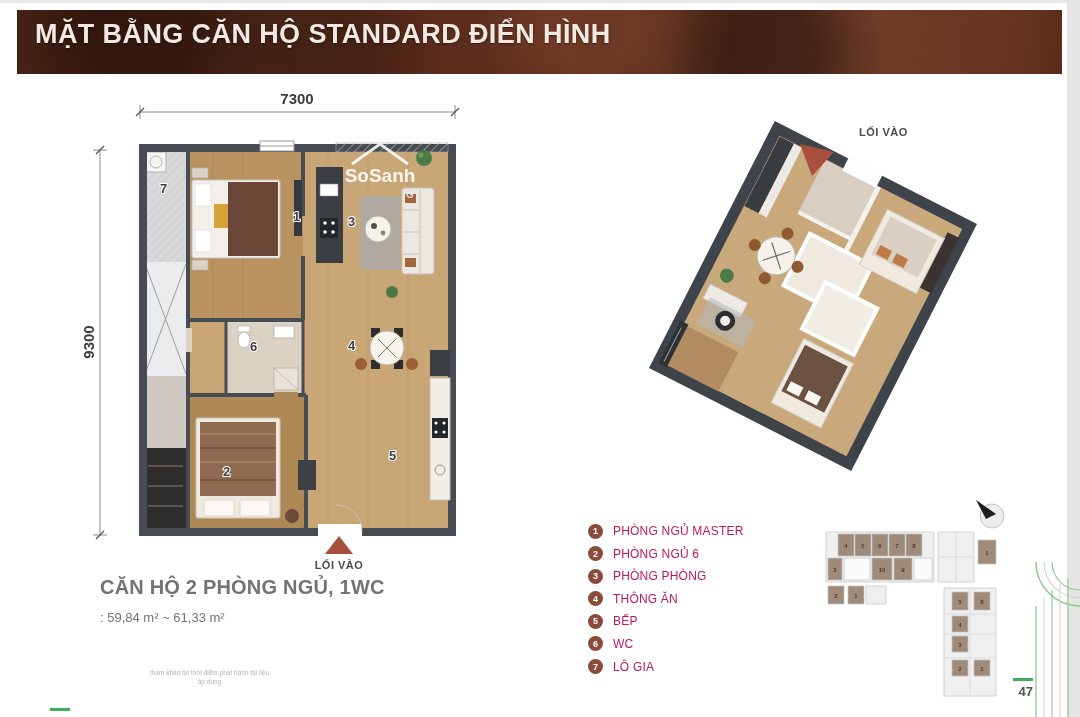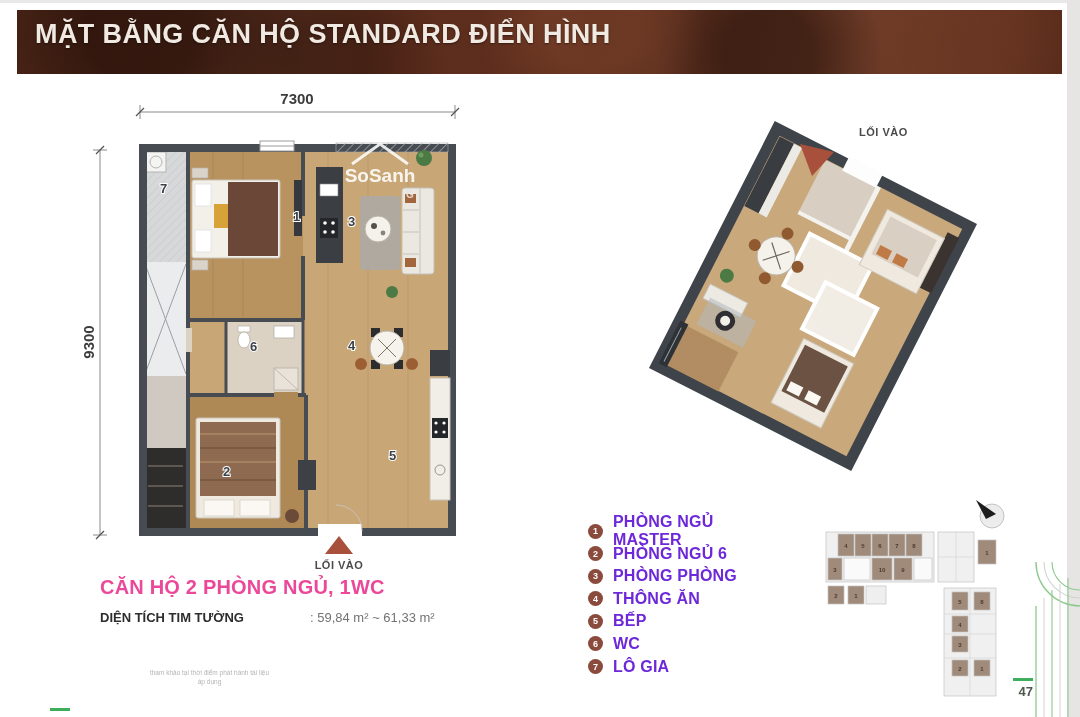--- a/index.html
+++ b/index.html
@@ -24,30 +24,30 @@
     letter-spacing:.4px;text-shadow:0 1px 2px rgba(0,0,0,.45);}
   
   .dim{font:bold 15px "Liberation Sans",sans-serif;fill:#3c3c3c;}
   .rn{font:bold 13px "Liberation Sans",sans-serif;fill:#3d4247;paint-order:stroke;stroke:#ffffff;stroke-width:2px;}
   .entr{font:bold 11px "Liberation Sans",sans-serif;fill:#4a4a4a;letter-spacing:.5px;}
   .wm{font:bold 19px "Liberation Sans",sans-serif;fill:#ffffff;opacity:.88;}
   .wmg{font:bold 10px "Liberation Sans",sans-serif;fill:#e3e3e3;opacity:.9;}
   .kpn{font:bold 6px "Liberation Sans",sans-serif;fill:#4c3b30;}
   
   #unit-info{left:100px;top:576px;width:400px;}
-  #unit-info h2{margin:0;font-size:20px;font-weight:bold;color:#ec4899;letter-spacing:.2px;}
+  #unit-info h2{margin:0;font-size:20px;font-weight:bold;color:#737373;letter-spacing:.2px;}
   .info-row{margin-top:11px;font-size:13px;color:#2d2d2d;display:flex;}
   .info-row .lbl{font-weight:bold;width:210px;}
   .info-row .val{color:#737373;}
   
   #legend{left:588px;top:524px;width:190px;display:flex;flex-direction:column;gap:8.6px;}
   .lg-row{display:flex;align-items:center;gap:10px;height:14px;}
   .lg-circle{width:15px;height:15px;border-radius:50%;background:#8a4a3c;color:#fff;
     font-size:9px;font-weight:bold;display:flex;align-items:center;justify-content:center;flex:0 0 15px;}
-  .lg-label{font-size:16px;color:#6d28d9;font-weight:700;letter-spacing:.2px;}
+  .lg-label{font-size:12px;color:#be185d;font-weight:400;letter-spacing:.2px;}
   
   #footnote{left:92px;top:668px;width:235px;font-size:6.5px;line-height:9px;color:#b4b4b4;text-align:center;}
   .pagenum{font-size:13px;font-weight:bold;color:#4e584f;}
   .pagebar{width:20px;height:3px;background:#3fae5c;margin-bottom:3px;}
   #page-left{left:50px;top:708px;text-align:right;}
   #page-right{left:1013px;top:678px;text-align:right;}
 </style>
 </head>
 <body>
 
@@ -267,21 +267,20 @@
     </g>
     <g>
       <polygon points="188,52 222,60 200,84" fill="#a8503c"></polygon>
       <text class="entr" x="247" y="44">LỐI VÀO</text>
     </g>
   </svg>
 
   <div class="abs" id="unit-info">
     <h2>CĂN HỘ 2 PHÒNG NGỦ, 1WC</h2>
     <div class="info-row">
-      <span class="lbl">DIỆN TÍCH TIM TƯỜNG</span>
       <span class="val">: 59,84 m² ~ 61,33 m²</span>
     </div>
   </div>
 
   <div class="abs" id="legend">
     <div class="lg-row">
       <span class="lg-circle">1</span>
       <span class="lg-label">PHÒNG NGỦ MASTER</span>
       </div>
     <div class="lg-row">

